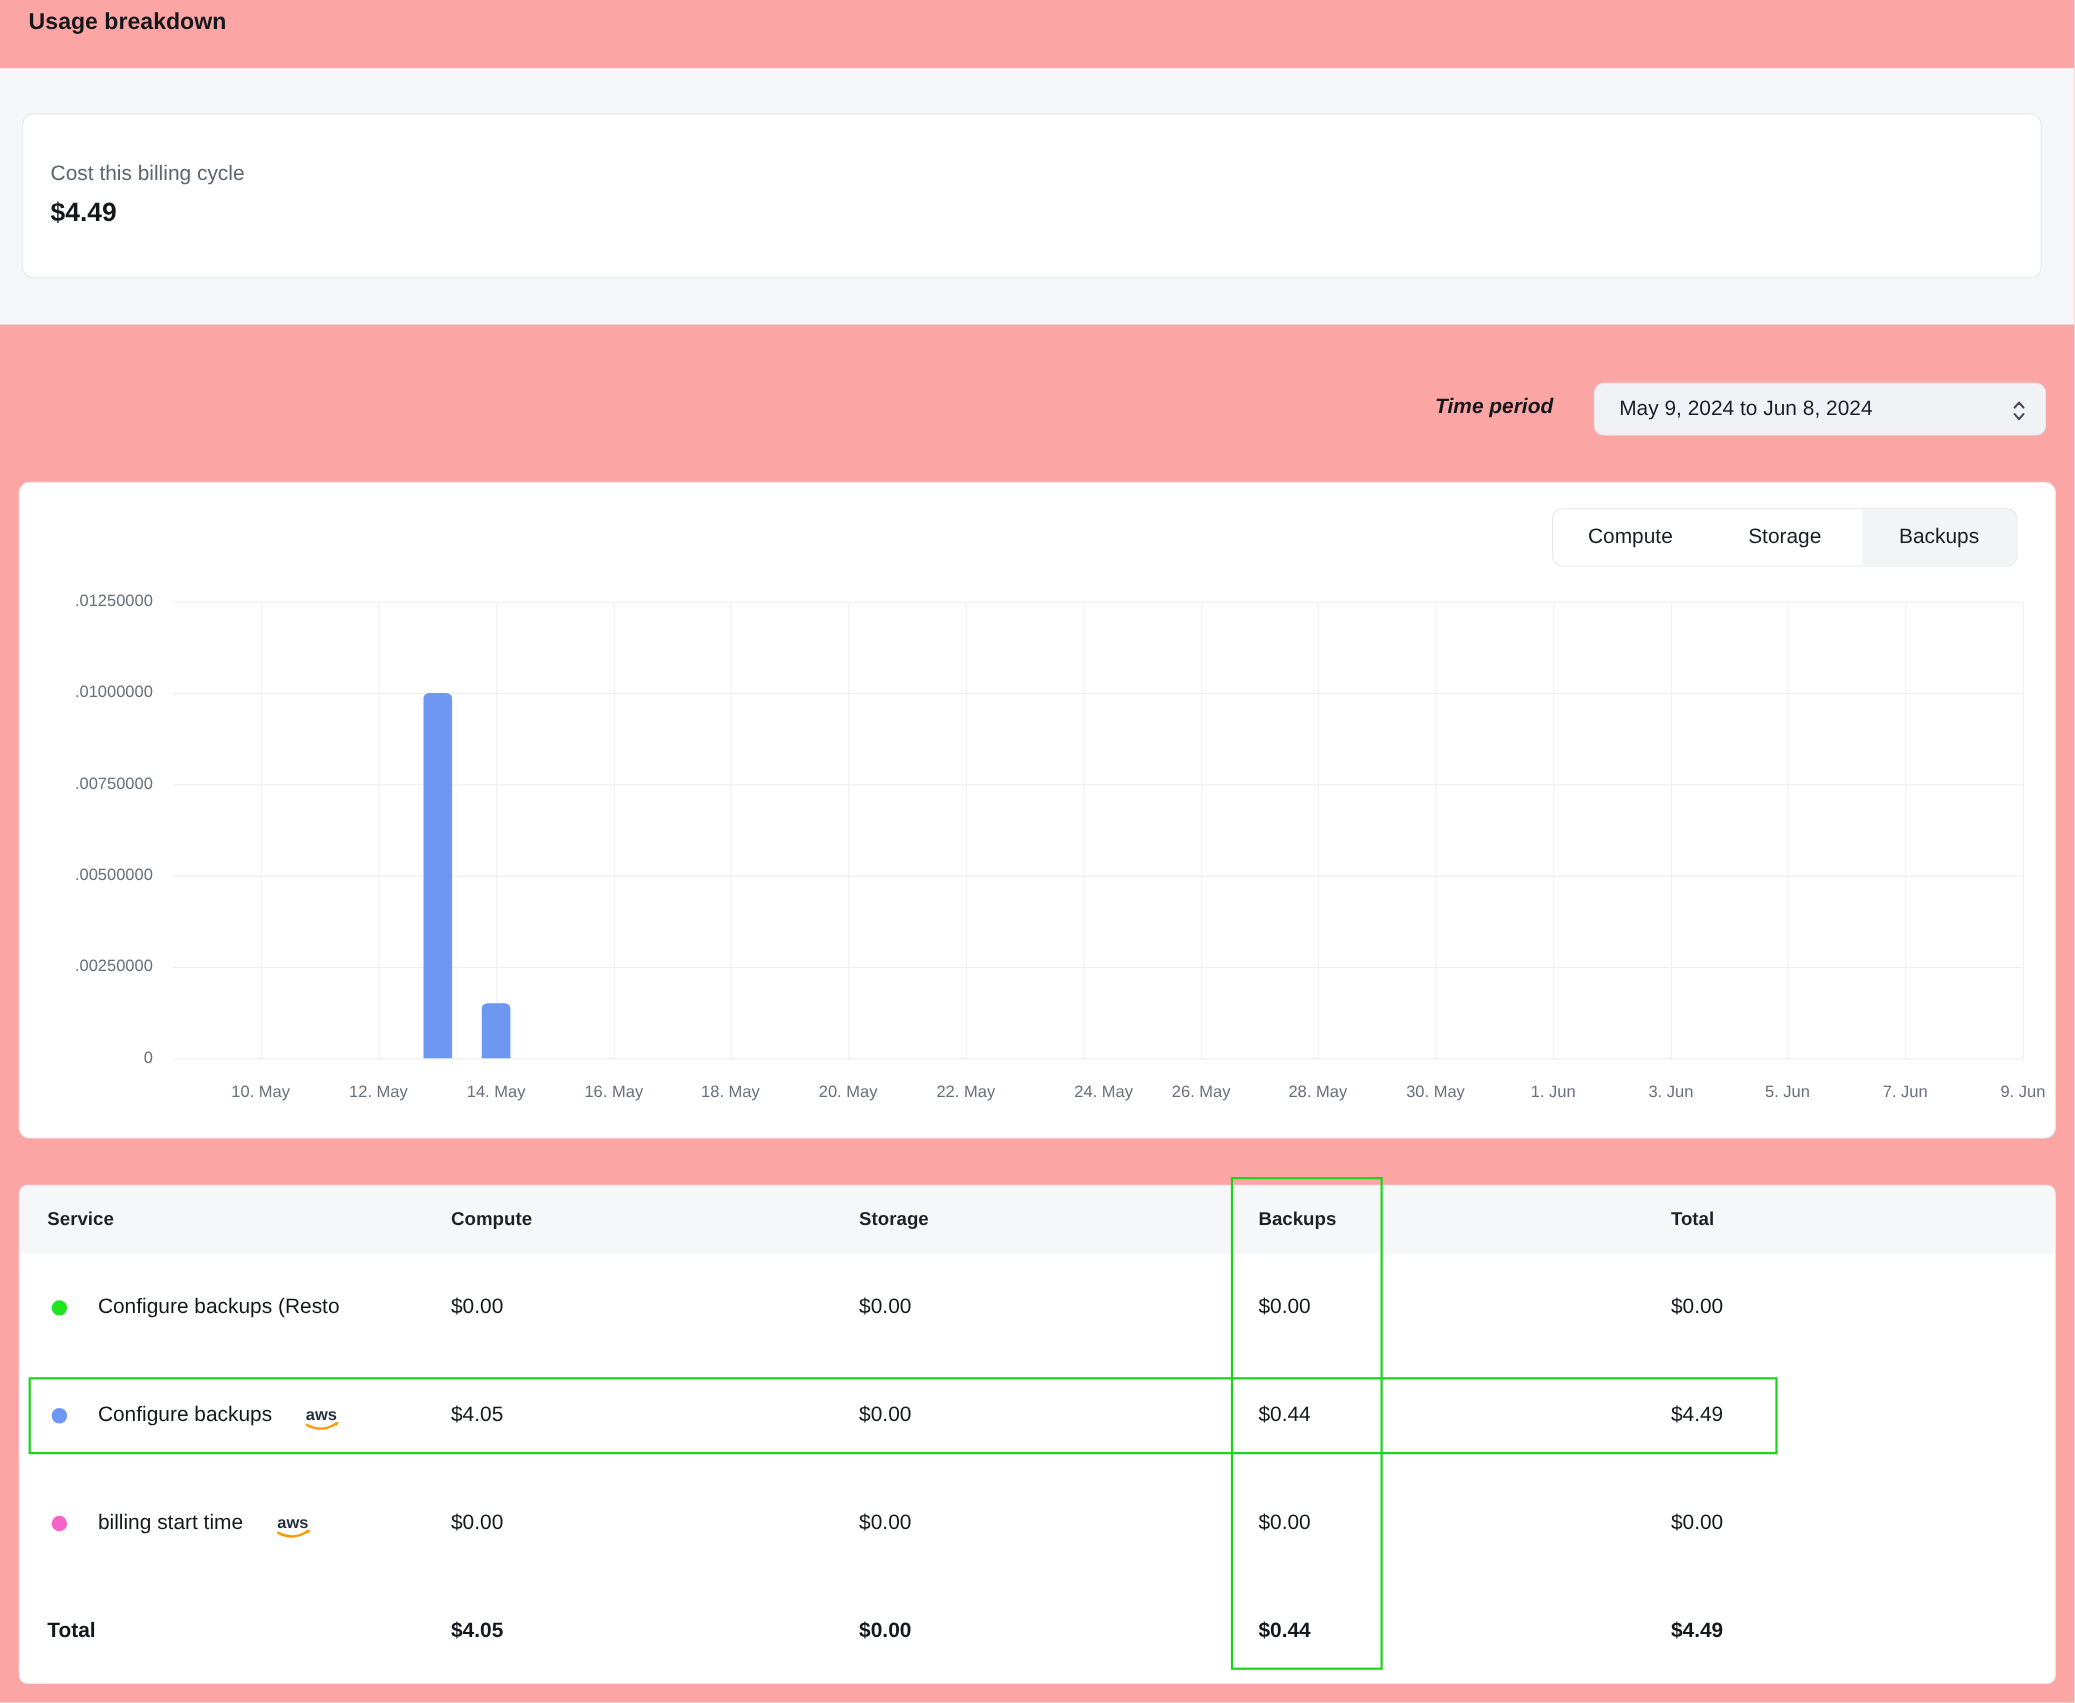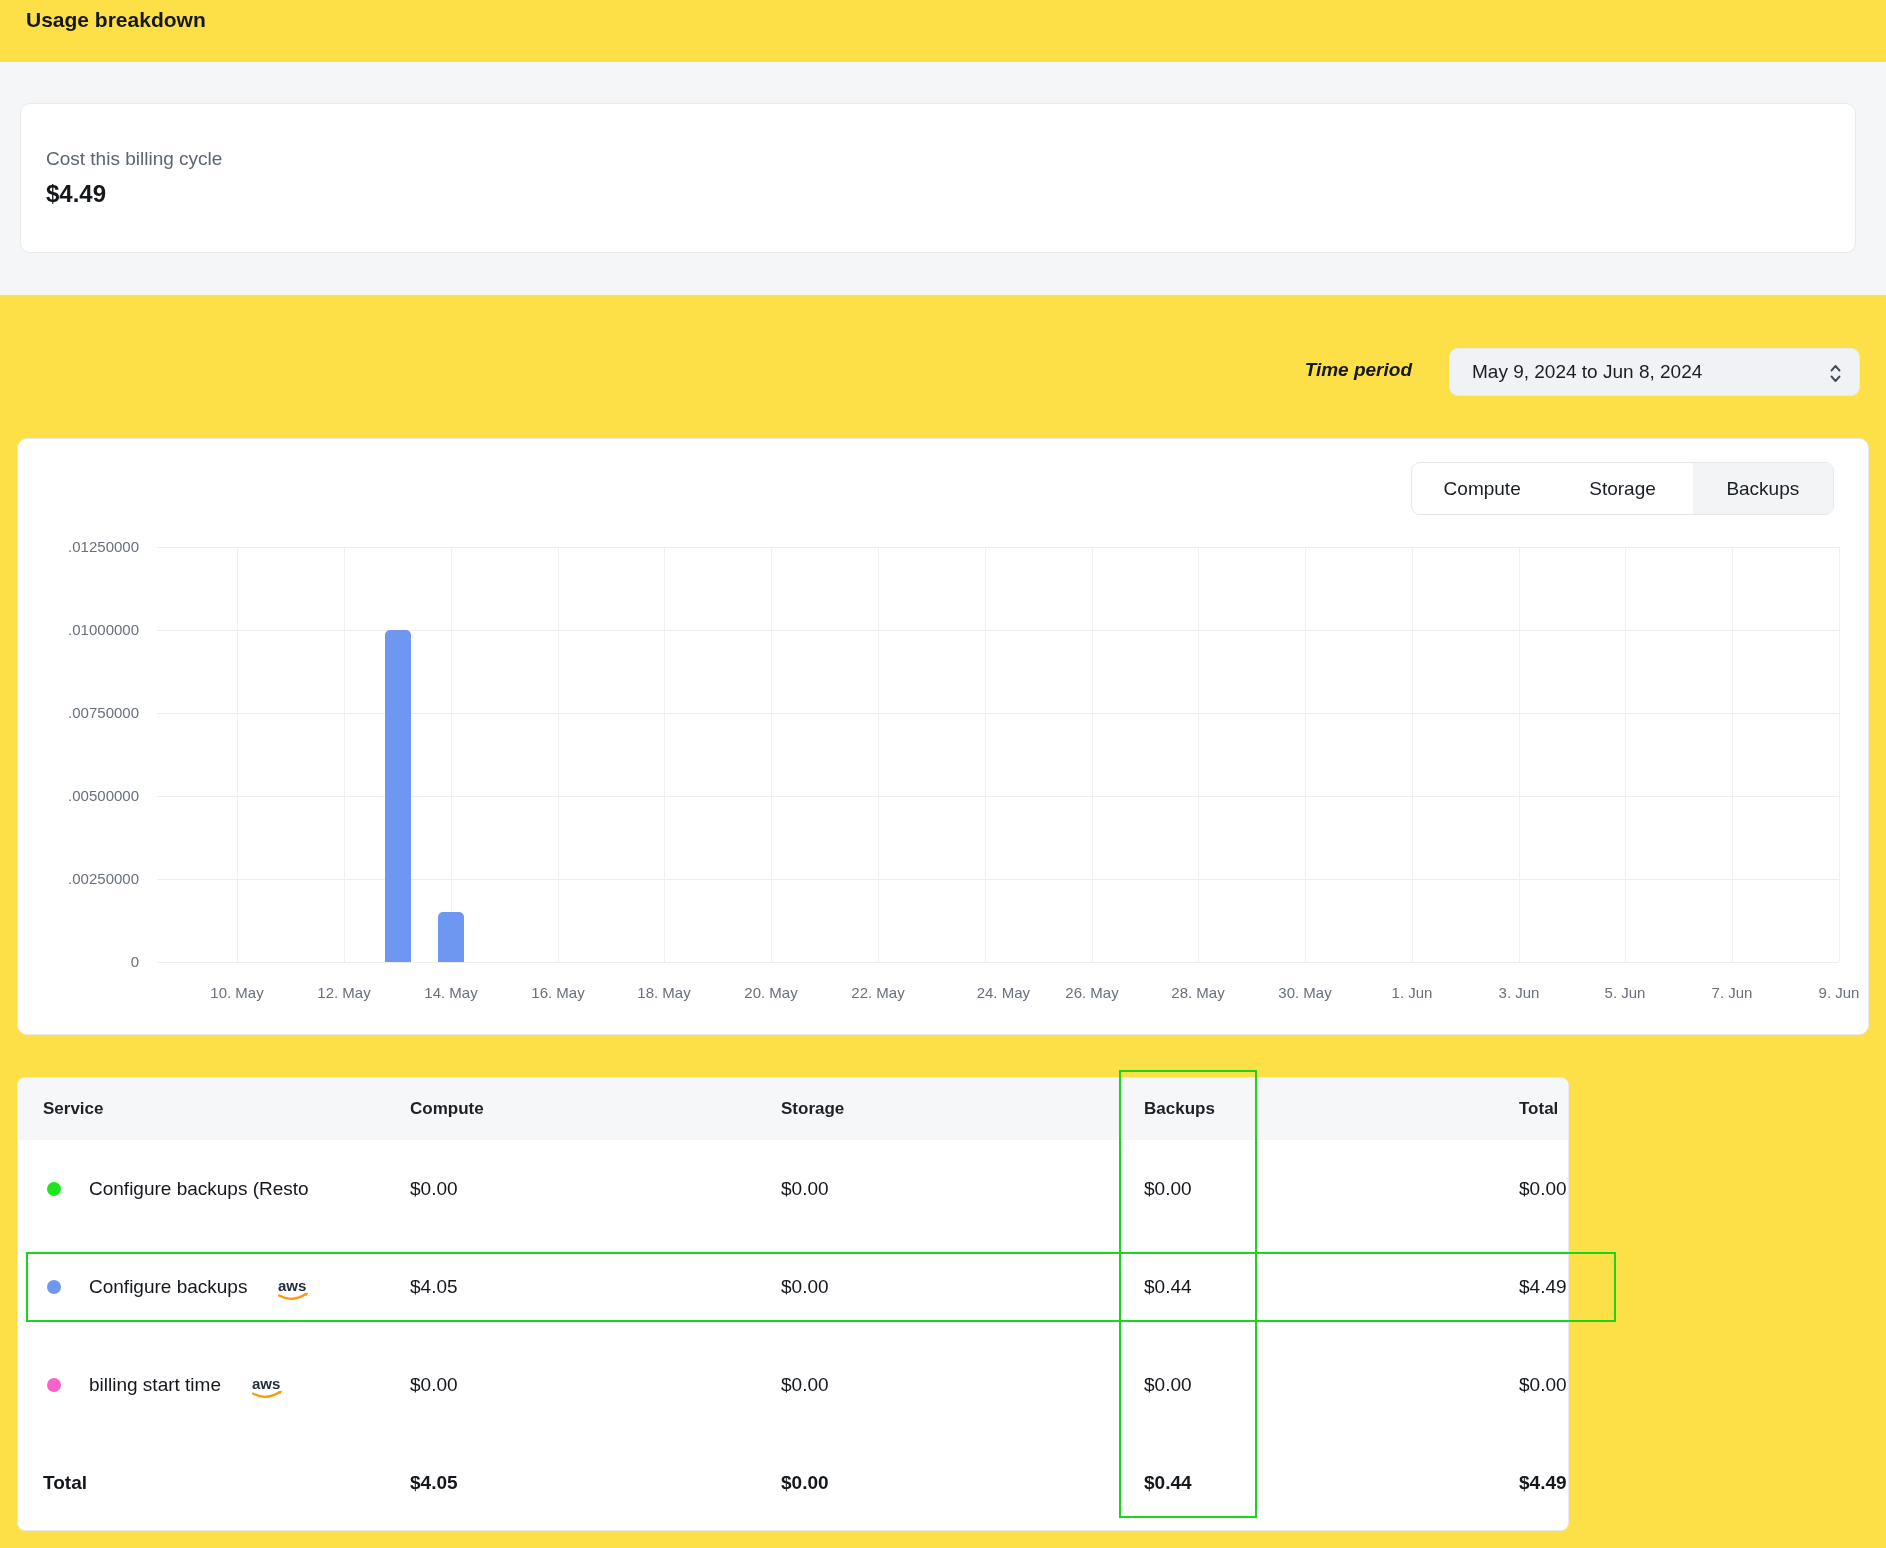--- a/index.html
+++ b/index.html
@@ -1,19 +1,19 @@
 <!DOCTYPE html>
 <html><head>
 <meta charset="utf-8">
 <style>
   * { margin:0; padding:0; box-sizing:border-box; }
   html,body { background:#fff; }
   .page {
     position:relative; width:1886px; height:1548px; overflow:hidden;
-    font-family:"Liberation Sans","DejaVu Sans",sans-serif; color:#161a20; background:#fde047;
+    font-family:"Liberation Sans","DejaVu Sans",sans-serif; color:#161a20; background:#fca5a5;
   }
   .page-title { position:absolute; left:26px; top:8px; font-size:21px; font-weight:700; color:#14171c; }
   .gray-band { position:absolute; left:0; top:62px; width:1886px; height:233px; background:#f5f6f8; }
   .cost-card { position:absolute; left:20px; top:41px; width:1836px; height:150px;
     background:#fff; border:1px solid #e7e9ec; border-radius:10px; }
   .cost-label { position:absolute; left:25px; top:44px; font-size:19px; color:#5d6570; }
   .cost-value { position:absolute; left:25px; top:76px; font-size:24px; font-weight:700; color:#14171c; }
 
   .tp-row { position:absolute; left:0; top:348px; width:1886px; height:48px; }
   .tp-label { position:absolute; left:1100px; top:11px; width:312px; text-align:right; font-size:19px; font-weight:700; color:#14171c;font-style:italic; }
@@ -30,21 +30,21 @@
     font-size:19px; color:#191d24; cursor:pointer; }
   .tab.sel { background:#f3f4f6; }
 
   .plot { position:absolute; left:166px; top:108px; width:1655px; height:415px; }
   .hgrid { position:absolute; left:-27px; width:1682px; height:1px; background:#eceef1; }
   .vgrid { position:absolute; top:0; width:1px; height:415px; background:#eef0f2; }
   .ylab { position:absolute; left:-175px; width:130px; text-align:right; font-size:15px; color:#68707b; margin-top:-9px; }
   .xlab { position:absolute; width:90px; margin-left:-45px; top:437px; text-align:center; font-size:15px; color:#68707b; }
   .bar { position:absolute; bottom:0; width:26px; border-radius:5px 5px 0 0; }
 
-  .table-card { position:absolute; left:17px; top:1077px; width:1552px; height:454px;
+  .table-card { position:absolute; left:17px; top:1077px; width:1852px; height:454px;
     background:#fff; border:1px solid #e7e9ec; border-radius:8px; overflow:hidden; }
   .thead { position:absolute; left:0; top:0; width:100%; height:62px; background:#f6f7f9; }
   .th { position:absolute; top:0; height:62px; display:flex; align-items:center; font-size:17px; font-weight:600; color:#1c2027; }
   .trow { position:absolute; left:0; width:100%; height:98px; }
   .cell { position:absolute; top:0; height:98px; display:flex; align-items:center; font-size:19px; color:#14171c; }
   .svc { gap:28px; }
   .dot { width:14px; height:14px; border-radius:50%; flex:0 0 auto; }
   .svc-name { white-space:nowrap; overflow:hidden; }
   .bold { font-weight:700; }
 

